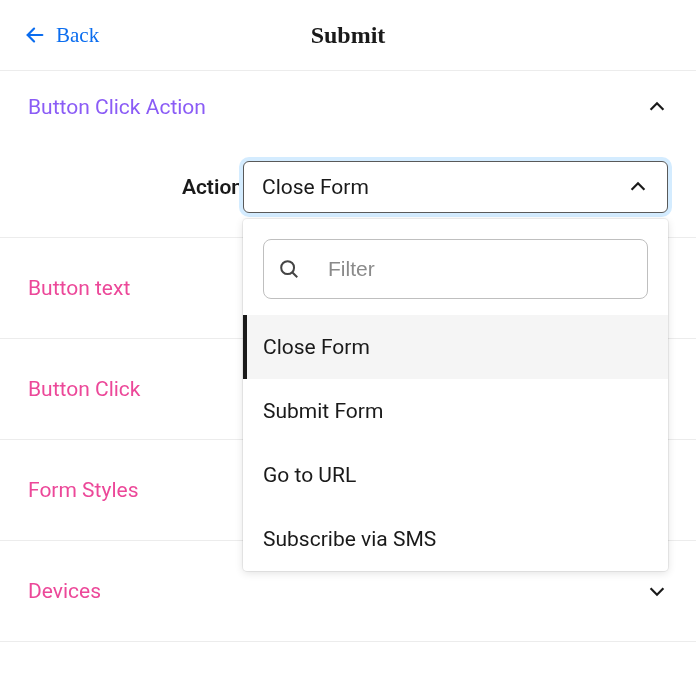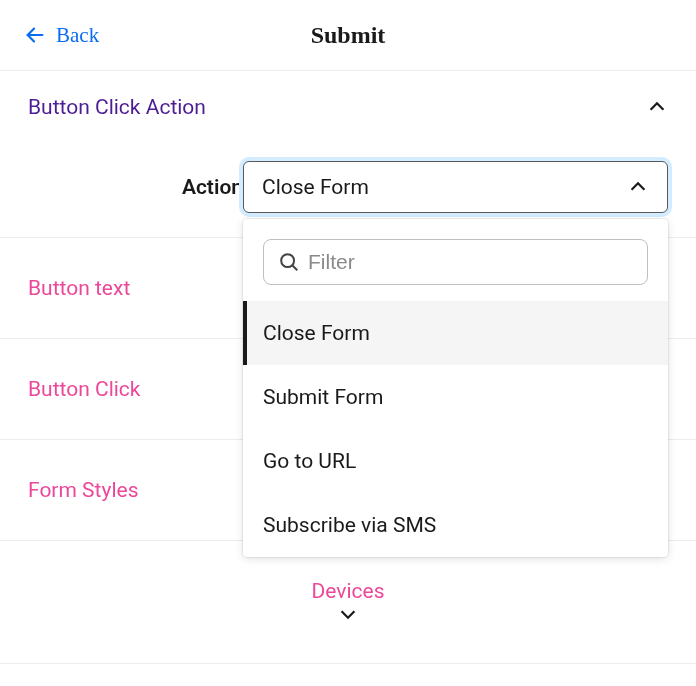--- a/index.html
+++ b/index.html
@@ -54,21 +54,21 @@
       border-bottom: 1px solid #ececec;
     }
     .section-header {
       display: flex;
       align-items: center;
       justify-content: space-between;
       cursor: pointer;
     }
     .section-title {
       font-size: 21px;
-      color: #4c1d95;
+      color: #8b5cf6;
       font-weight: 400;
     }
     .chevron {
       width: 22px;
       height: 22px;
       stroke: #1a1a1a;
       stroke-width: 2.4;
       fill: none;
     }
     .field-row {
@@ -118,23 +118,23 @@
       overflow: hidden;
     }
     .filter-wrap {
       padding: 20px 20px 16px 20px;
     }
     .filter-input-wrap {
       display: flex;
       align-items: center;
       border: 1px solid #bfbfbf;
       border-radius: 8px;
-      height: 46px;
+      height: 60px;
       padding: 0 14px;
-      gap: 8px;
+      gap: 28px;
     }
     .filter-input-wrap svg {
       width: 22px;
       height: 22px;
       stroke: #444;
       stroke-width: 2.2;
       fill: none;
     }
     .filter-input {
       border: none;
@@ -179,21 +179,20 @@
     }
     .row-section .section-title {
       font-size: 21px;
       color: #ec4899;
       font-weight: 400;
     }
     .row-flex {
       display: flex;
       align-items: center;
       justify-content: space-between;
-      flex-direction: column;
     }
   </style>
 </head>
 <body>
 
 <div class="header">
   <a class="back-link">
     <svg viewBox="0 0 24 24" fill="none" stroke="#0b6def" stroke-width="2.4" stroke-linecap="round" stroke-linejoin="round">
       <line x1="20" y1="12" x2="4" y2="12"></line>
       <polyline points="11 5 4 12 11 19"></polyline>

